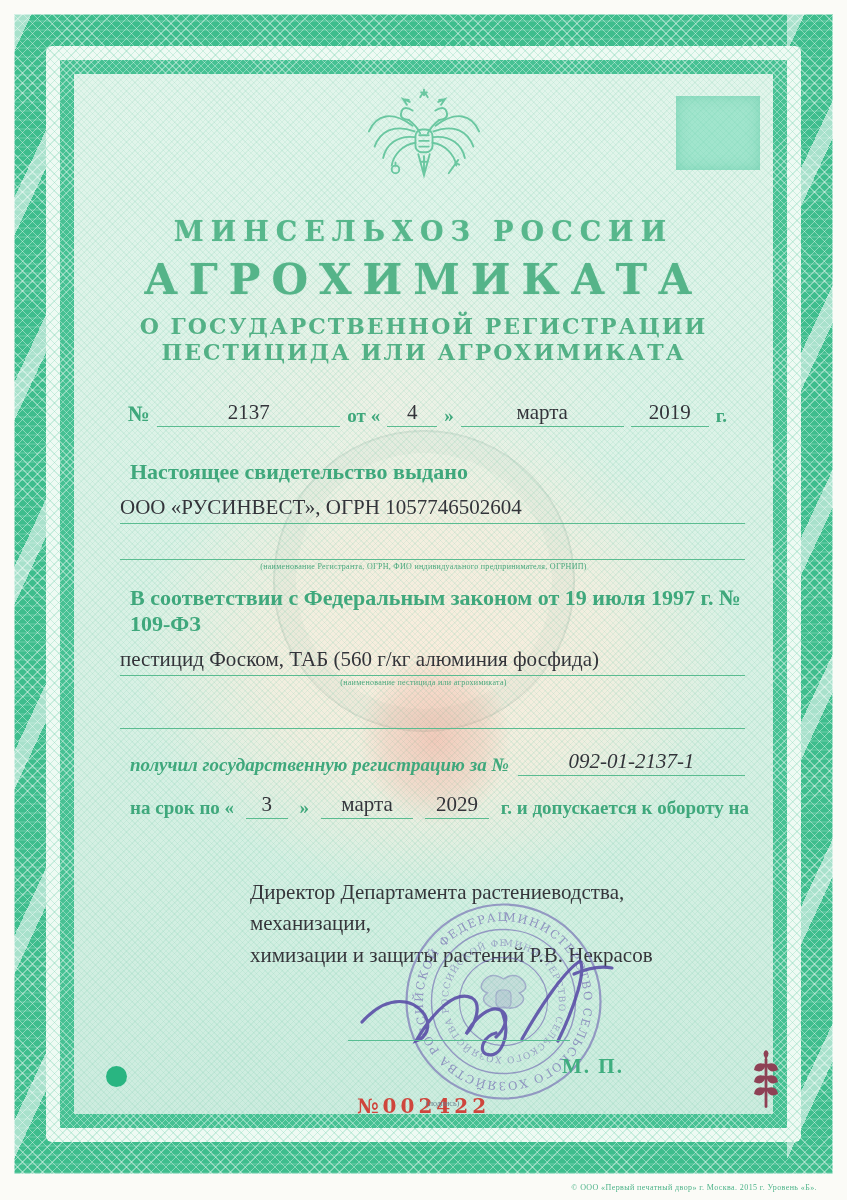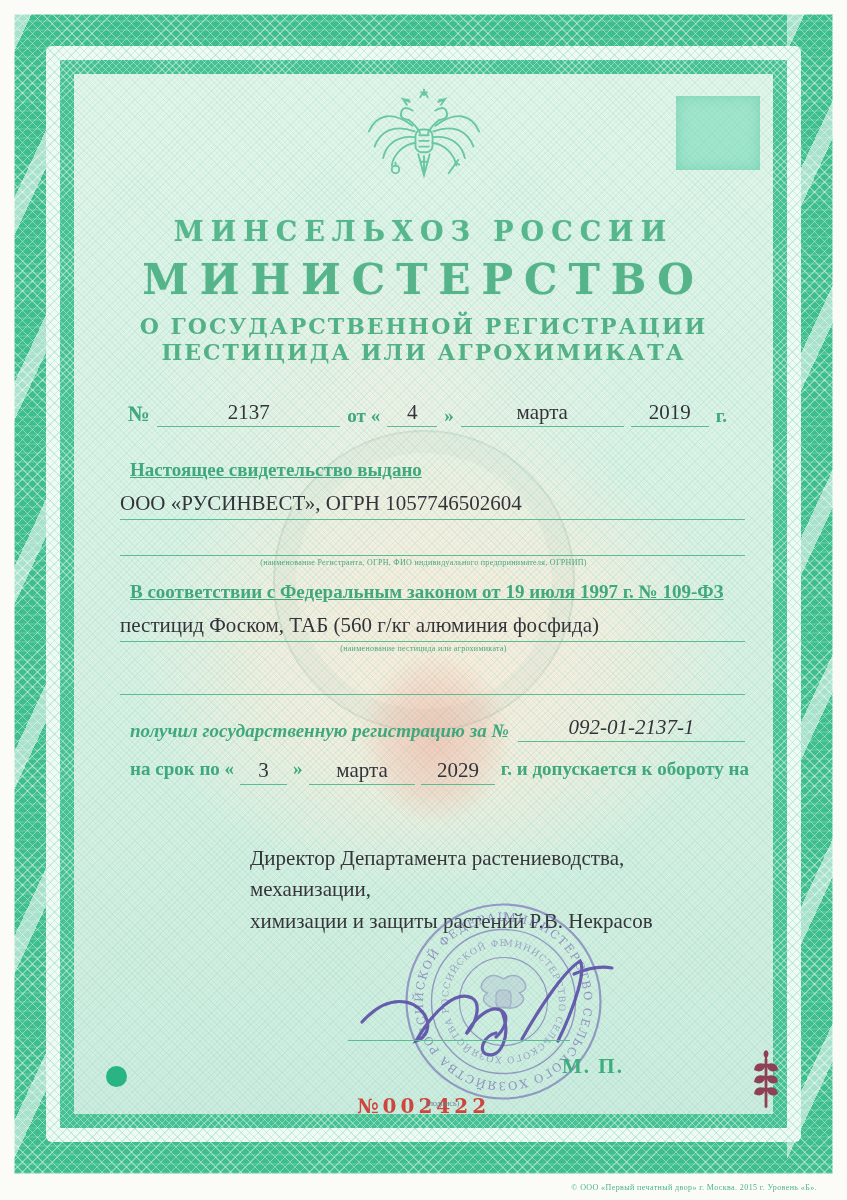--- a/index.html
+++ b/index.html
@@ -61,29 +61,29 @@
   
   .ministry{margin-top:16px;text-align:center;font-family:"DejaVu Serif",serif;font-weight:bold;
     font-size:27px;letter-spacing:7px;color:#57b78c;text-shadow:0 0 1px rgba(87,183,140,.5);}
   .cert-title{margin-top:8px;text-align:center;font-family:"DejaVu Serif",serif;font-weight:bold;
     font-size:42px;letter-spacing:11px;color:#55b489;text-shadow:0 0 1px rgba(85,180,137,.55);}
   .subtitle{text-align:center;font-family:"DejaVu Serif",serif;font-weight:bold;
     font-size:22px;letter-spacing:2px;color:#53b186;line-height:1.18;}
   .subtitle.first{margin-top:10px;}
 
   
-  .green{color:#3fa87c;font-weight:bold;font-size:19px;text-decoration:underline;}
+  .green{color:#3fa87c;font-weight:bold;font-size:22px;}
   .gl{color:#3fa87c;font-weight:bold;font-size:19px;white-space:nowrap;}
 
   
   .f{border-bottom:1.5px solid #5abc90;text-align:center;color:#33343a;font-size:21px;
      padding:0 6px 1px;white-space:nowrap;}
   .num-row{display:flex;align-items:flex-end;margin:34px 46px 0 54px;gap:7px;}
   .reg-row{display:flex;align-items:flex-end;margin:20px 28px 0 56px;gap:9px;font-style:italic;}
-  .term-row{display:flex;align-items:flex-start;margin:16px 24px 0 56px;gap:6px;}
+  .term-row{display:flex;align-items:flex-end;margin:16px 24px 0 56px;gap:12px;}
 
   .issued-label{margin:32px 0 0 56px;}
   .value-line{margin:10px 28px 0 46px;border-bottom:1.5px solid #5abc90;
     color:#33343a;font-size:21px;padding-bottom:3px;}
   .rule-empty{margin:34px 28px 0 46px;border-bottom:1.5px solid #5abc90;height:1px;}
   .caption{text-align:center;font-size:8px;color:#49a77c;margin-top:2px;letter-spacing:.3px;}
   .law1{margin:14px 10px 0 56px;}
   .law2{margin:16px 0 0 40px;}
   .territory{margin:20px 0 0 46px;}
 
@@ -145,21 +145,21 @@
 
           <path d="M64,76 L70,98 L76,76 M70,78 V96 M66,84 h8"></path>
 
           <circle cx="40" cy="92" r="4"></circle>
           <path d="M40,88 v-3 M96,96 l10,-14 M103,85 l4,2"></path>
         </g>
       </svg>
     </div>
 
     <div class="ministry">МИНСЕЛЬХОЗ РОССИИ</div>
-    <div class="cert-title">МИНИСТЕРСТВО</div>
+    <div class="cert-title">АГРОХИМИКАТА</div>
     <div class="subtitle first">О ГОСУДАРСТВЕННОЙ РЕГИСТРАЦИИ</div>
     <div class="subtitle">ПЕСТИЦИДА ИЛИ АГРОХИМИКАТА</div>
 
     <div class="num-row">
       <span class="gl" style="font-size:22px">№</span>
       <span class="f" style="flex:1.7">2137</span>
       <span class="gl">от «</span>
       <span class="f" style="width:38px">4</span>
       <span class="gl">»</span>
       <span class="f" style="flex:1.5">марта</span>

